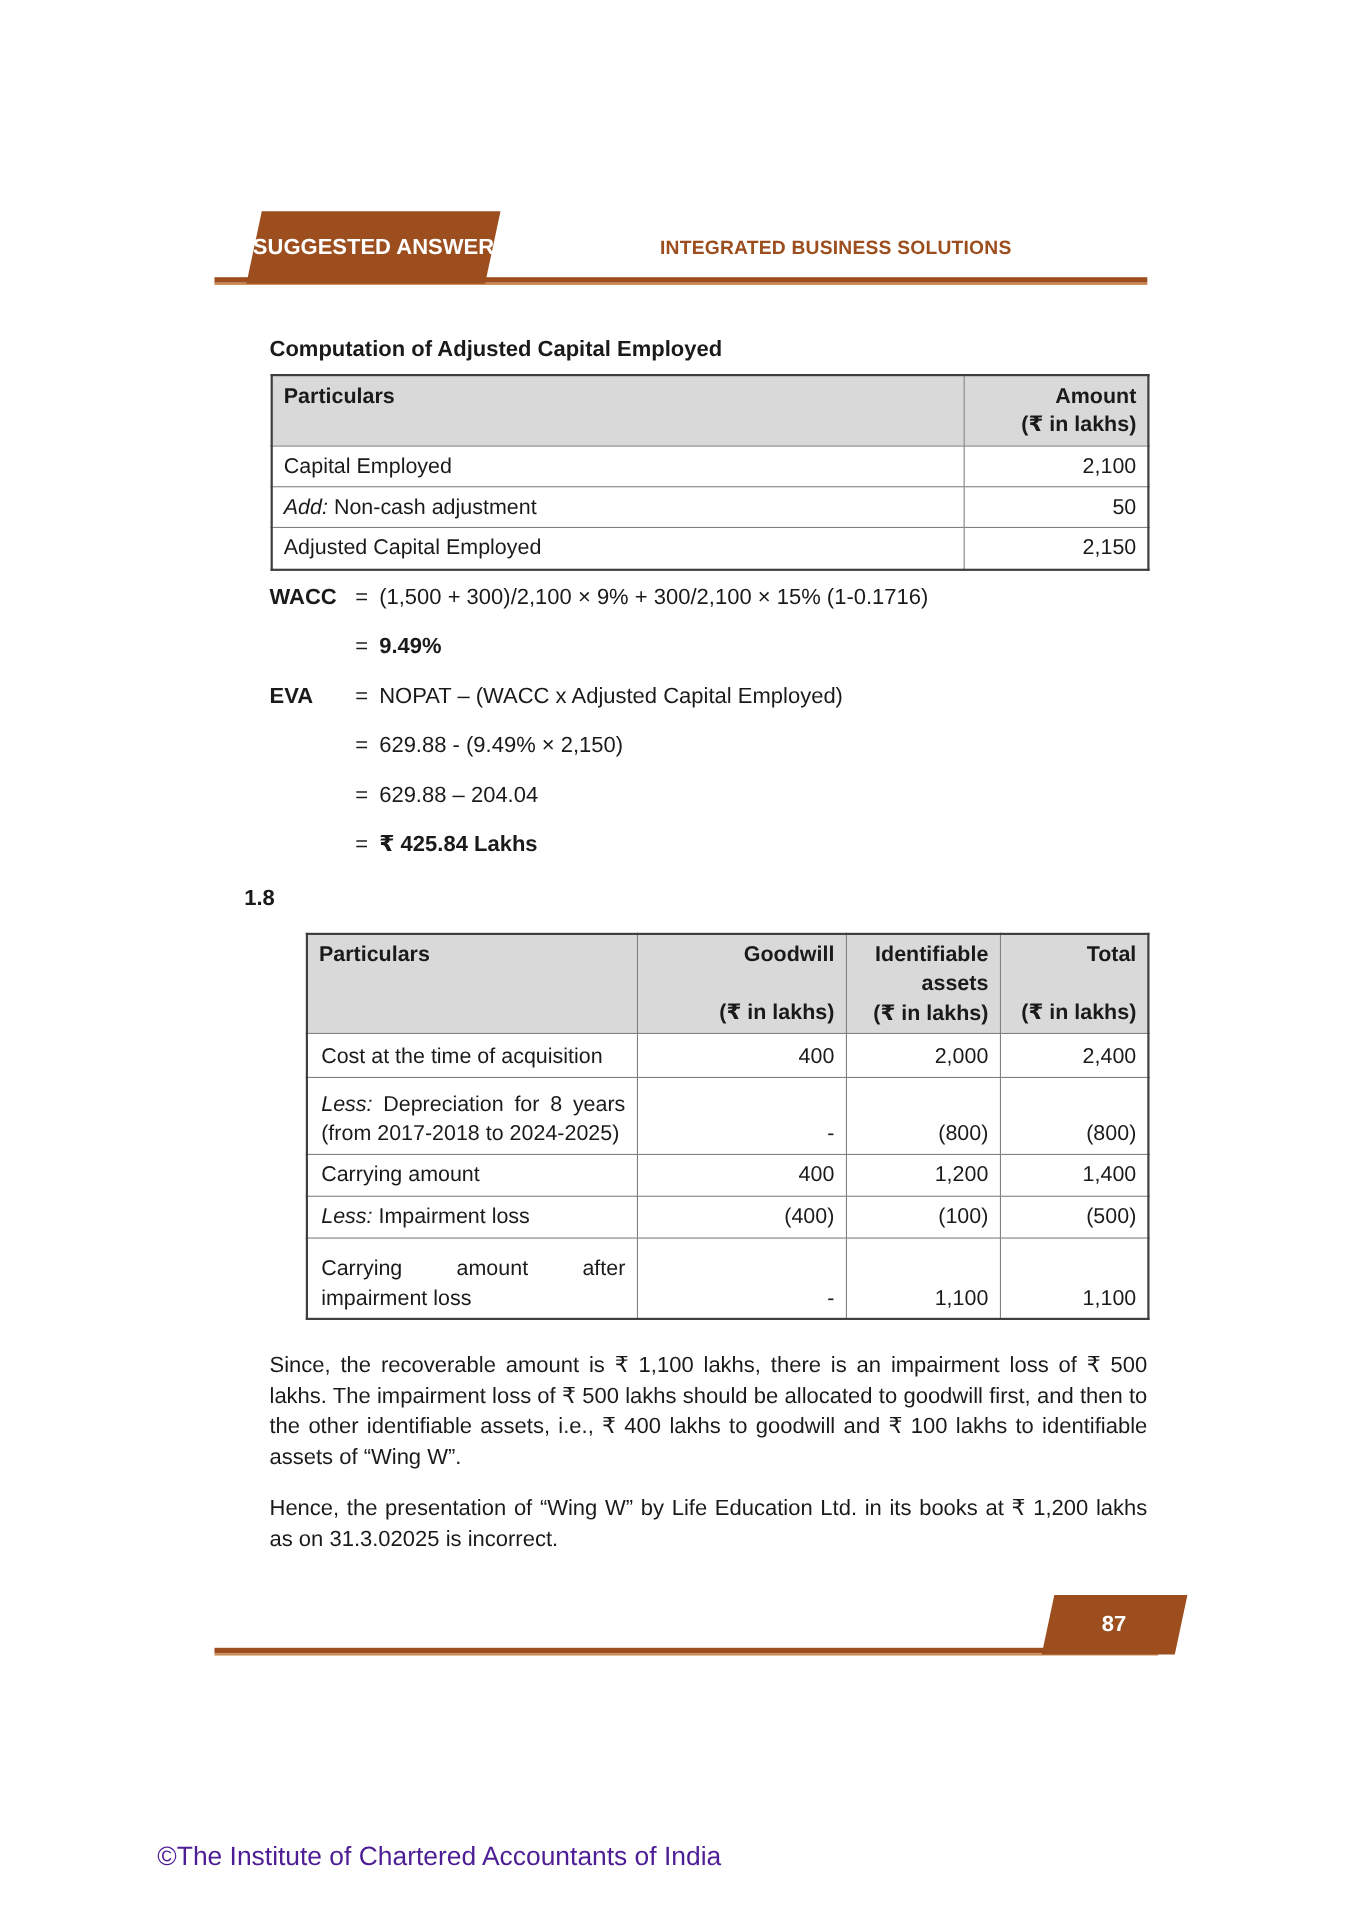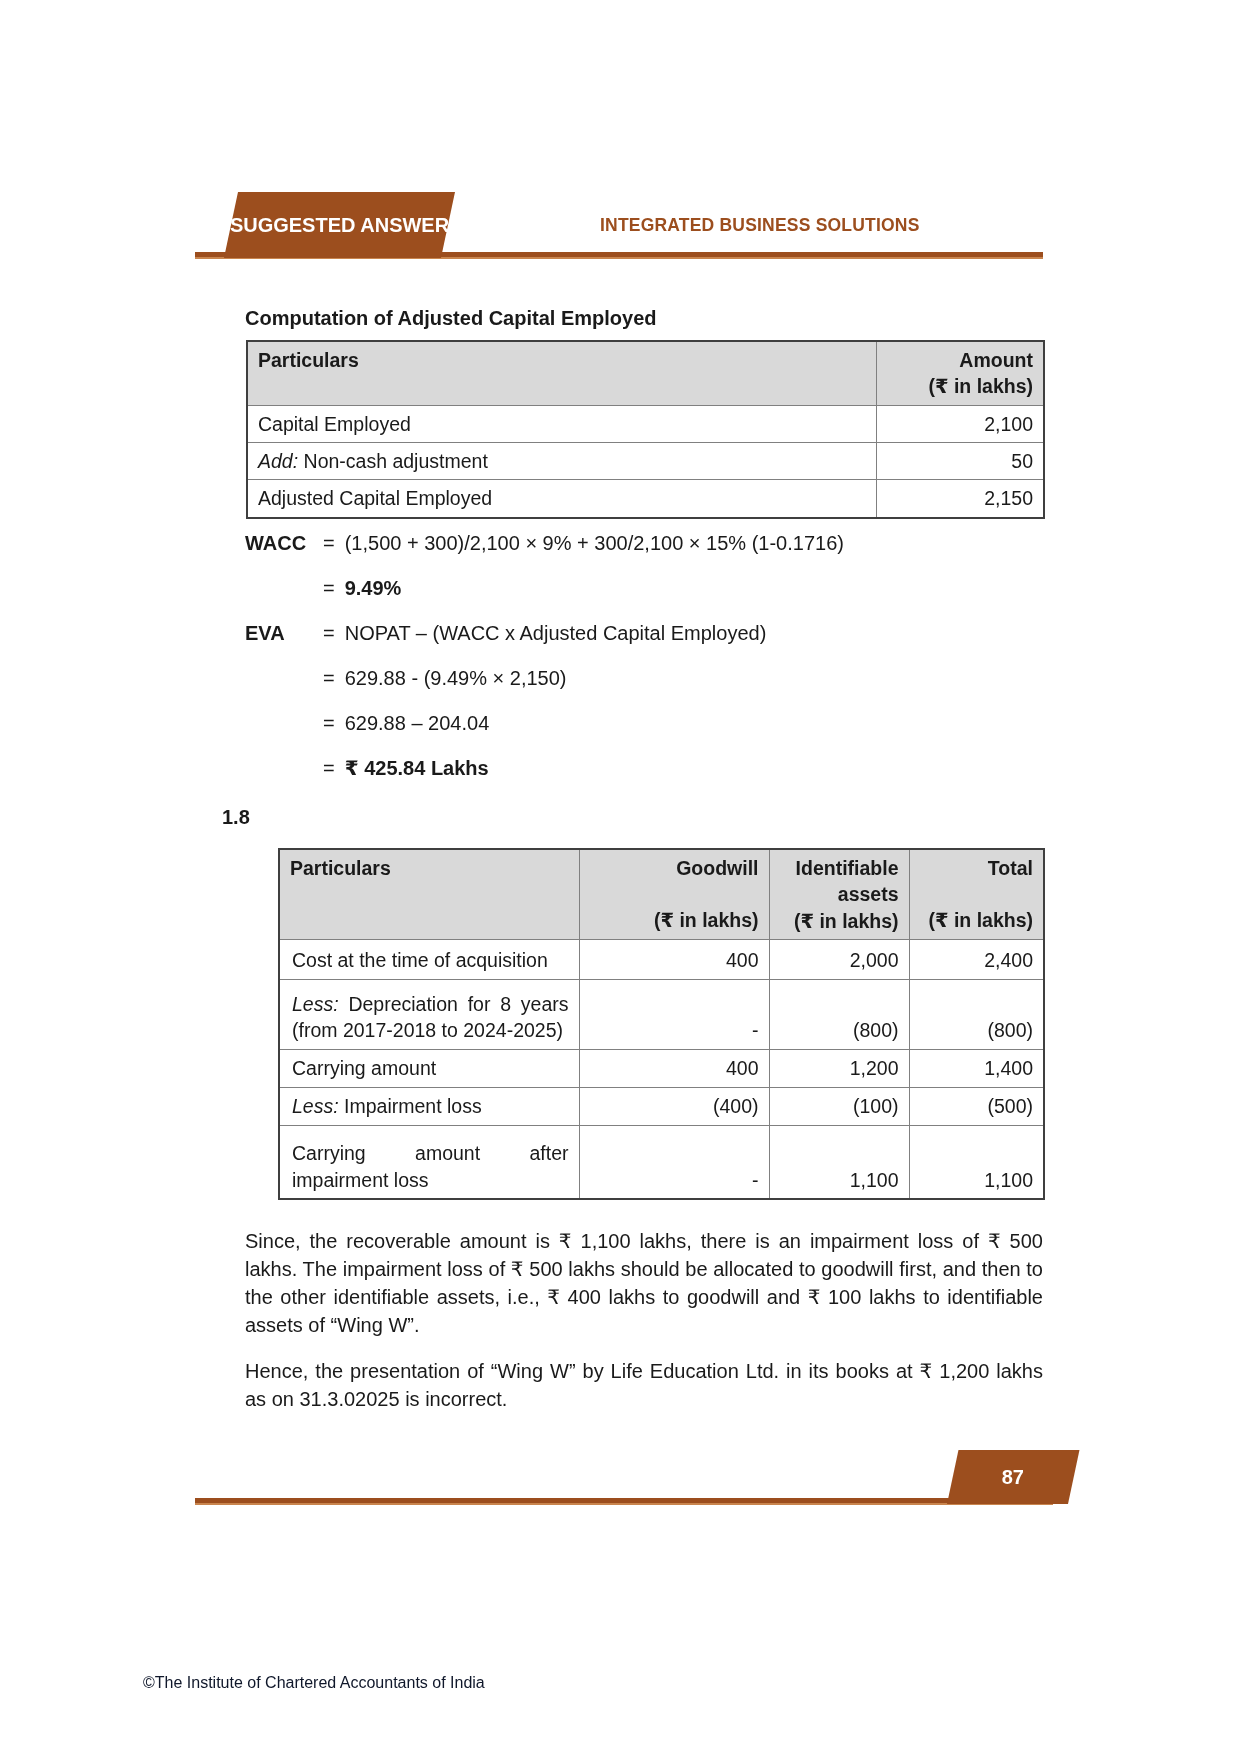--- a/index.html
+++ b/index.html
@@ -86,21 +86,21 @@
   .para1{top:1227px;}
   .para2{top:1357px;}
 
   
   .page-badge{
     position:absolute;left:947px;top:1450px;width:121px;height:54px;
     background:var(--accent);transform:skewX(-12deg);transform-origin:bottom left;
     display:flex;align-items:center;justify-content:center;z-index:3;
   }
   .page-badge .num-label{transform:skewX(12deg);color:#fff;font-weight:bold;font-size:20px;}
-  .copyright{position:absolute;left:143px;top:1674px;font-size:16px;color:#0f172a;}
+  .copyright{position:absolute;left:143px;top:1674px;font-size:24px;color:#4c1d95;}
 </style>
 </head>
 <body>
 
 <div class="page">
 
   <div class="banner">
     <span class="banner-label">SUGGESTED ANSWER</span>
   </div>
   <div class="subject-title">INTEGRATED BUSINESS SOLUTIONS</div>

